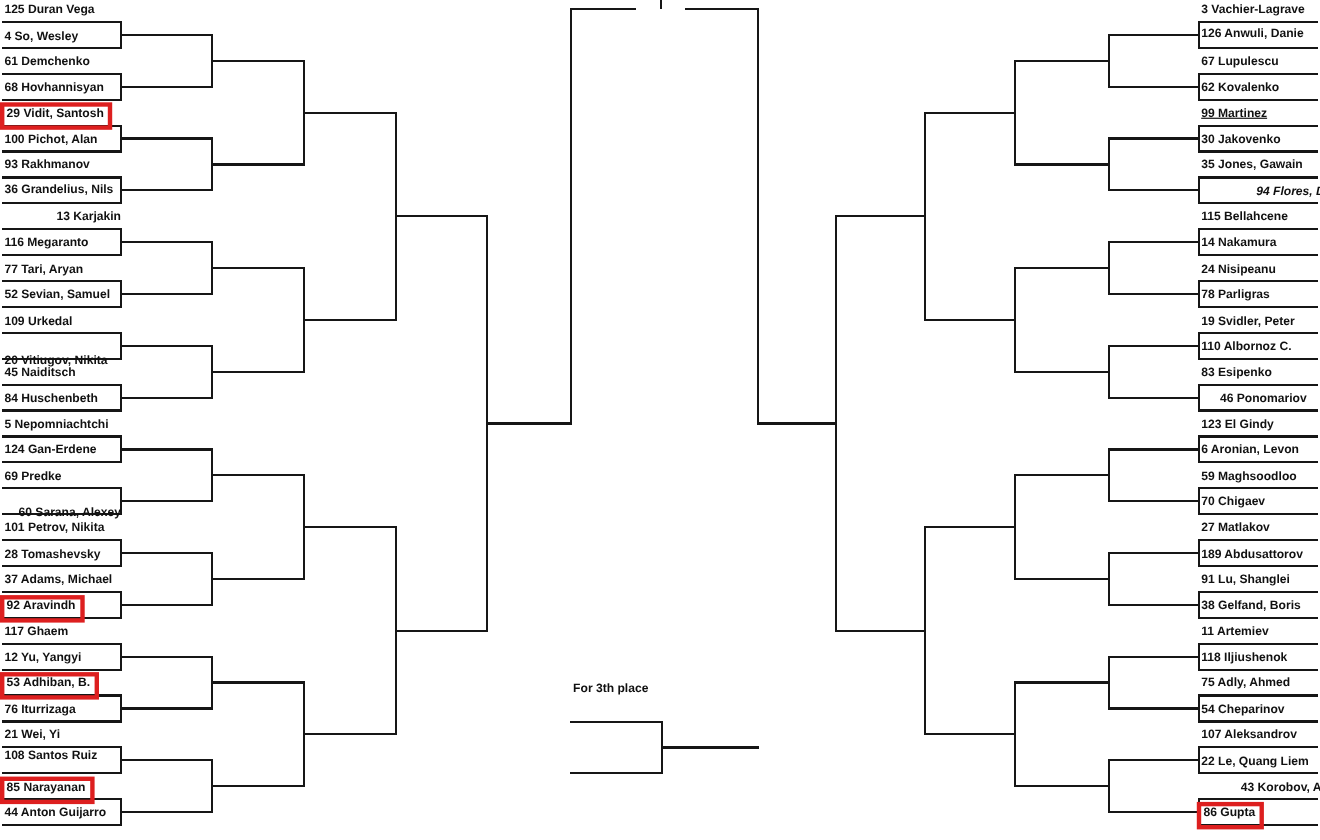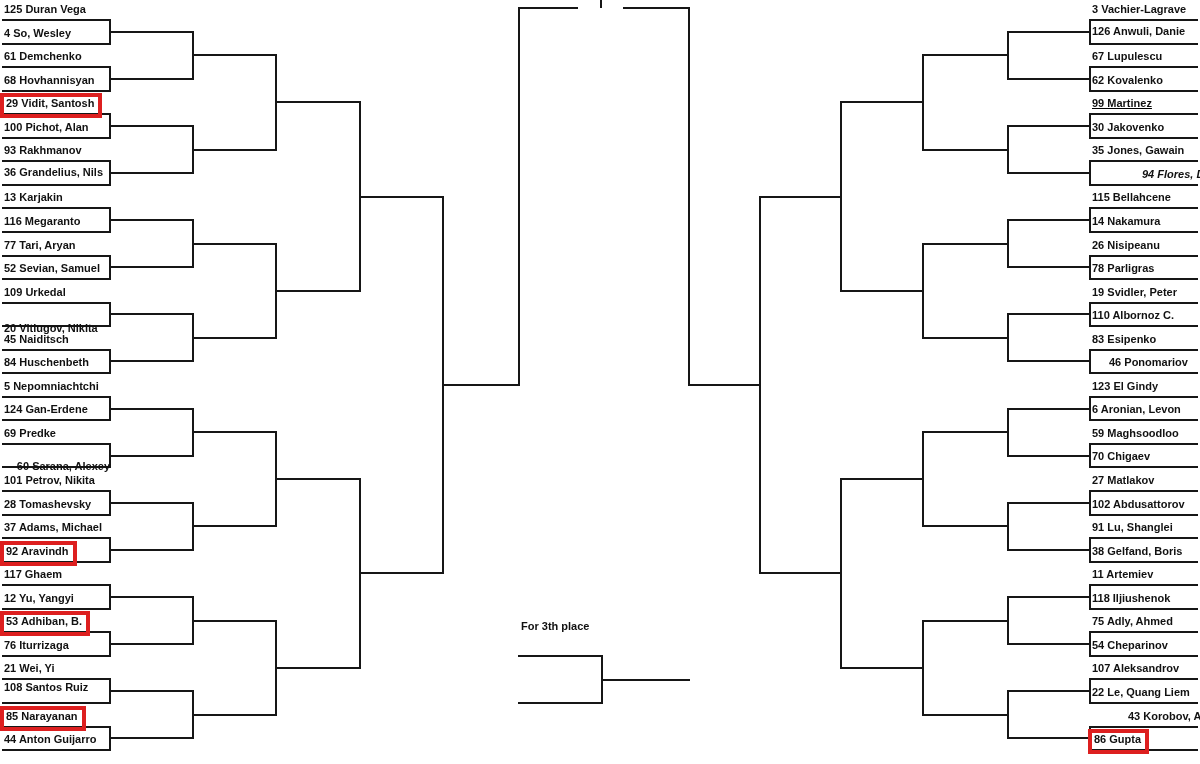--- a/index.html
+++ b/index.html
@@ -263,21 +263,21 @@
       </div>
       <div class="row" style="left: 2px; top: 117.75px;">
         <span class="lbl">100 Pichot, Alan</span>
       </div>
       <div class="row" style="left: 2px; top: 141.3px;">
         <span class="lbl">93 Rakhmanov</span>
       </div>
       <div class="row" style="left: 2px; top: 164.85px; align-items: center;">
         <span class="lbl">36 Grandelius, Nils</span>
       </div>
-      <div class="row" style="left: 2px; top: 188.4px;">
+      <div class="row" style="left: 2px; top: 188.4px; justify-content: flex-end;">
         <span class="lbl">13 Karjakin</span>
       </div>
       <div class="row" style="left: 2px; top: 211.95px;">
         <span class="lbl">116 Megaranto</span>
       </div>
       <div class="row" style="left: 2px; top: 235.5px;">
         <span class="lbl">77 Tari, Aryan</span>
       </div>
       <div class="row" style="left: 2px; top: 259.05px;">
         <span class="lbl">52 Sevian, Samuel</span>
@@ -368,21 +368,21 @@
       <div class="row" style="left: 1140px; top: 164.85px; font-style: italic;">
         <span class="lbl">94 Flores, Diego</span>
       </div>
       <div class="row" style="left: 1090px; top: 188.4px;">
         <span class="lbl">115 Bellahcene</span>
       </div>
       <div class="row" style="left: 1090px; top: 211.95px;">
         <span class="lbl">14 Nakamura</span>
       </div>
       <div class="row" style="left: 1090px; top: 235.5px;">
-        <span class="lbl">26 Nisipeanu</span>
+        <span class="lbl">24 Nisipeanu</span>
       </div>
       <div class="row" style="left: 1090px; top: 259.05px;">
         <span class="lbl">78 Parligras</span>
       </div>
       <div class="row" style="left: 1090px; top: 282.6px;">
         <span class="lbl">19 Svidler, Peter</span>
       </div>
       <div class="row" style="left: 1090px; top: 306.15px;">
         <span class="lbl">110 Albornoz C.</span>
       </div>
@@ -401,21 +401,21 @@
       <div class="row" style="left: 1090px; top: 423.9px;">
         <span class="lbl">59 Maghsoodloo</span>
       </div>
       <div class="row" style="left: 1090px; top: 447.45px;">
         <span class="lbl">70 Chigaev</span>
       </div>
       <div class="row" style="left: 1090px; top: 471px;">
         <span class="lbl">27 Matlakov</span>
       </div>
       <div class="row" style="left: 1090px; top: 494.55px;">
-        <span class="lbl">102 Abdusattorov</span>
+        <span class="lbl">189 Abdusattorov</span>
       </div>
       <div class="row" style="left: 1090px; top: 518.1px;">
         <span class="lbl">91 Lu, Shanglei</span>
       </div>
       <div class="row" style="left: 1090px; top: 541.65px;">
         <span class="lbl">38 Gelfand, Boris</span>
       </div>
       <div class="row" style="left: 1090px; top: 565.2px;">
         <span class="lbl">11 Artemiev</span>
       </div>

